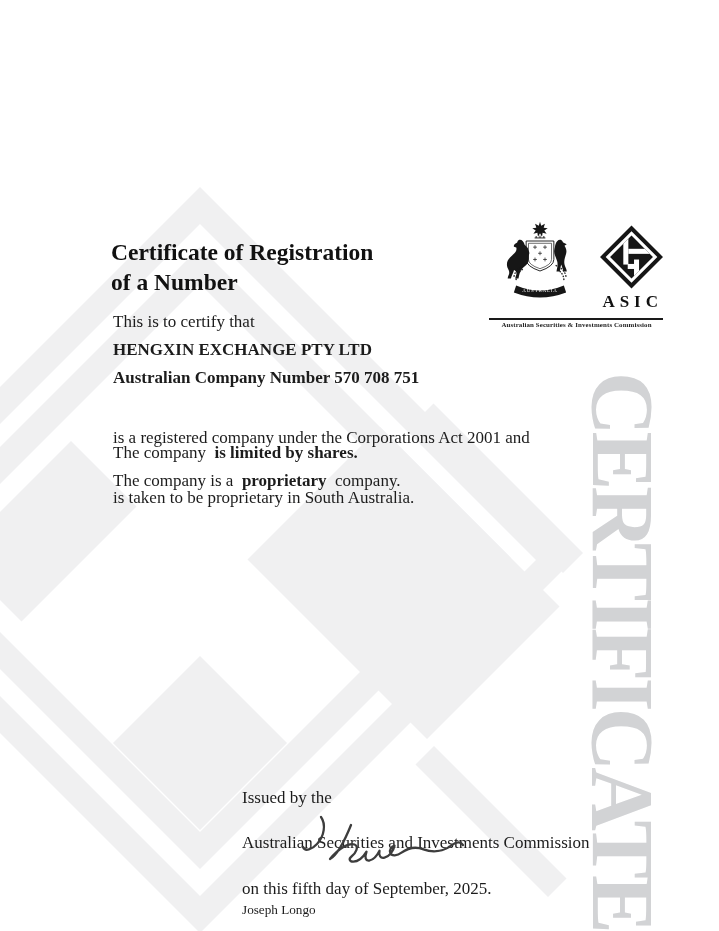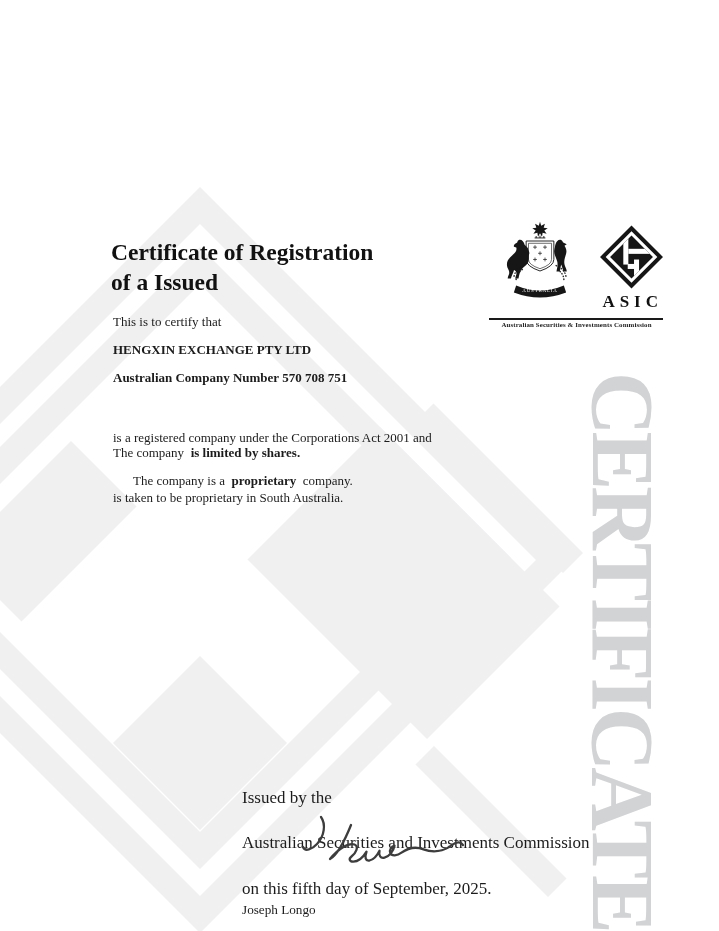--- a/index.html
+++ b/index.html
@@ -19,21 +19,21 @@
     font-weight:bold;font-size:88px;line-height:88px;
     letter-spacing:-4px;white-space:pre;color:#d2d3d5;
     -webkit-user-select:none;user-select:none;
   }
   .content{position:absolute;left:0;top:0;width:719px;height:744px;z-index:3;}
   .abs{position:absolute;}
   .title{
     left:111px;top:238px;width:420px;
     font-size:23.5px;line-height:29.5px;font-weight:bold;color:#111;
   }
-  .bodyline{left:113px;font-size:13px;line-height:20px;white-space:pre;color:#1c1c1c;}
+  .bodyline{left:113px;font-size:17px;line-height:20px;white-space:pre;color:#1c1c1c;}
   .b{font-weight:bold;}
   .asic-word{
     left:489px;top:292px;width:174px;text-align:right;
     font-size:17px;font-weight:bold;letter-spacing:5px;color:#111;
   }
   .asic-rule{left:489px;top:318px;width:174px;height:1.5px;background:#1a1a1a;}
   .asic-small{
     left:488px;top:321px;width:177px;text-align:center;
     font-size:6.9px;font-weight:bold;letter-spacing:0.12px;white-space:nowrap;color:#222;
   }
@@ -65,21 +65,21 @@
       <path d="M434 746 L566.5 878.5 L548 897 L415.5 764.5 Z"></path>
     </g>
   </svg>
 
   <div class="cert-watermark">CERTIFICATE</div>
 
   <div class="content">
 
     <div class="abs title">
       <div>Certificate of Registration</div>
-      <div>of a Issued</div>
+      <div>of a Number</div>
     </div>
 
     <svg class="abs" style="left:490px;top:221px;" width="100" height="80" viewBox="0 0 130 104">
       <g stroke="#161616" fill="none" stroke-width="1.2">
 
         <path fill="#161616" stroke="none" d="M65 1 L66.6 6.2 L71.4 3.6 L69.8 8.8 L75 9.4 L70.6 12.2 L73.6 16.6 L68.4 15.4 L67.6 20.6 L65 16 L62.4 20.6 L61.6 15.4 L56.4 16.6 L59.4 12.2 L55 9.4 L60.2 8.8 L58.6 3.6 L63.4 6.2 Z"></path>
 
         <path d="M58 22 h14 M60 19.5 v2.5 M65 19 v3 M70 19.5 v2.5"></path>
 
         <path fill="#ffffff" d="M47 26 h36 v24 q0 9 -18 15 q-18 -6 -18 -15 Z"></path>
@@ -131,21 +131,21 @@
 
     <div class="abs bodyline b" style="top:368px;">Australian Company Number 570 708 751</div>
 
     <div class="abs bodyline" style="top:388px;">
       <div>is a registered company under the Corporations Act 2001 and</div>
       <div>is taken to be proprietary in South Australia.</div>
     </div>
 
     <div class="abs bodyline" style="top:443px;"><span>The company  </span><span class="b">is limited by shares.</span></div>
 
-    <div class="abs bodyline" style="top:471px;margin-left:20px;"><span>The company is a  </span><span class="b">proprietary</span><span>  company.</span></div>
+    <div class="abs bodyline" style="top:471px;"><span>The company is a  </span><span class="b">proprietary</span><span>  company.</span></div>
 
 
     <div class="abs footer-block">
       <div>Issued by the</div>
       <div>Australian Securities and Investments Commission</div>
       <div>on this fifth day of September, 2025.</div>
     </div>
 
     <svg class="abs" style="left:288px;top:812px;" width="212" height="58" viewBox="0 0 212 58">
       <g fill="none" stroke="#3d3d3d" stroke-width="2.3" stroke-linecap="round" stroke-linejoin="round">

